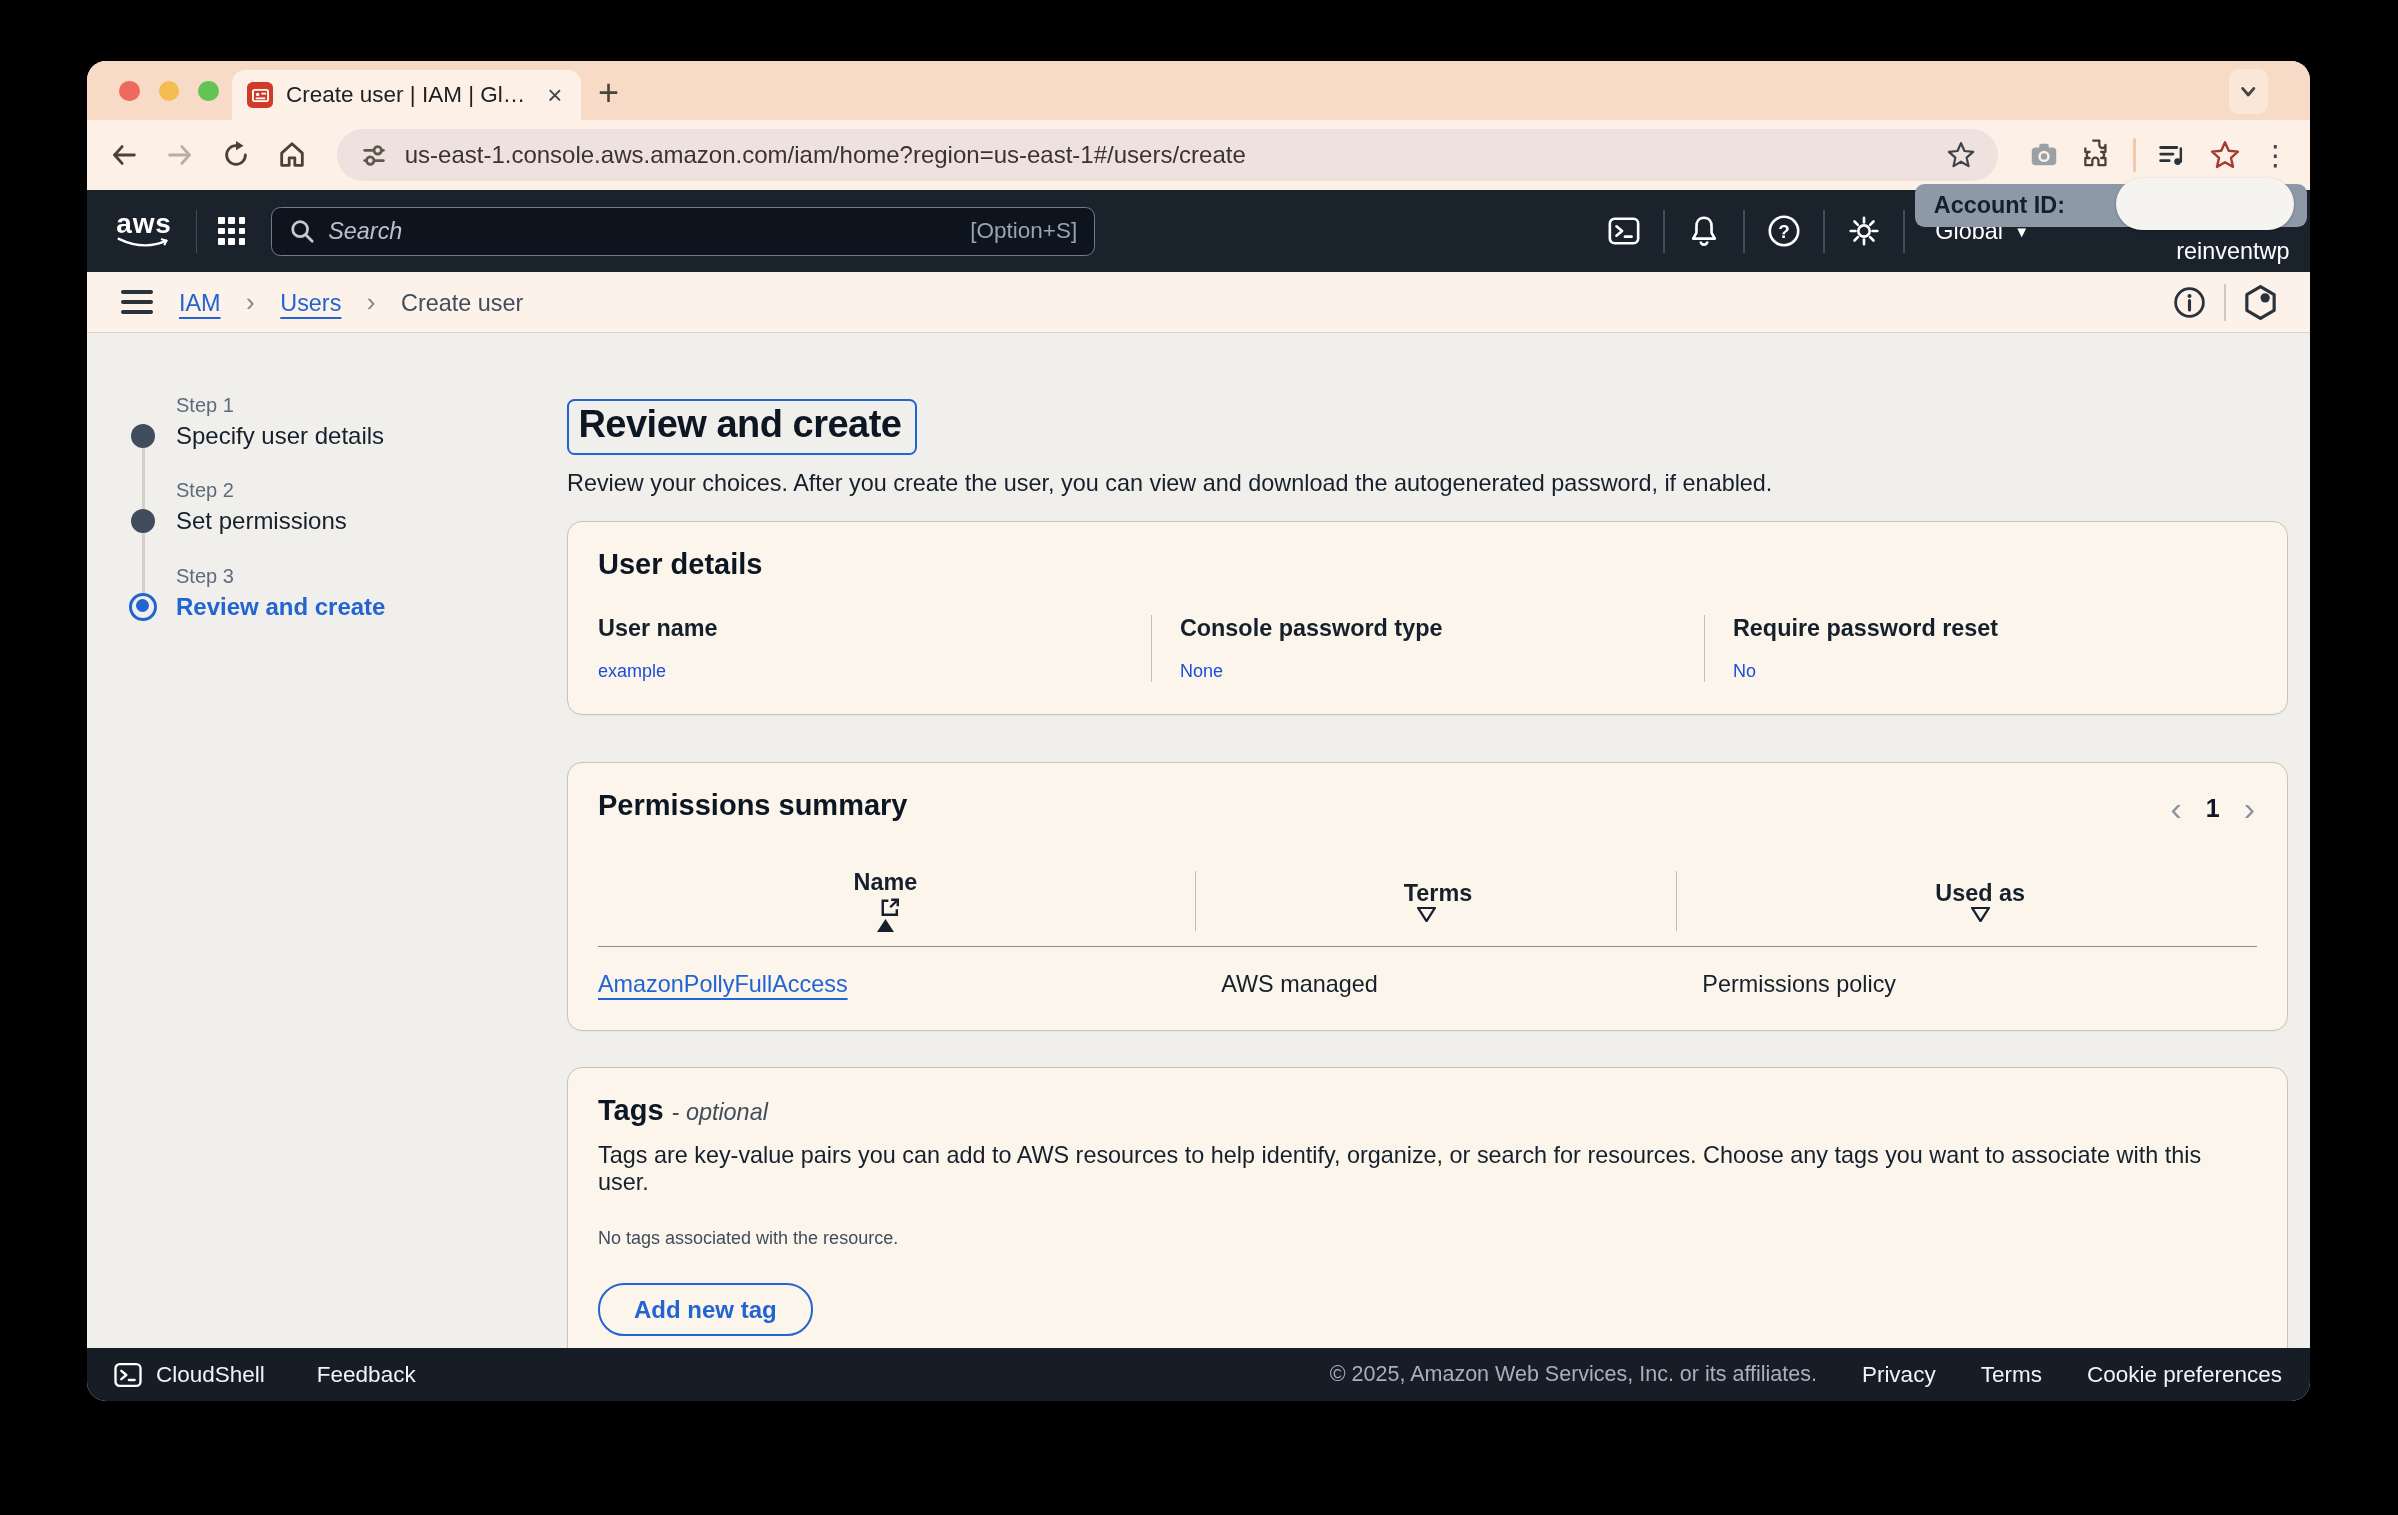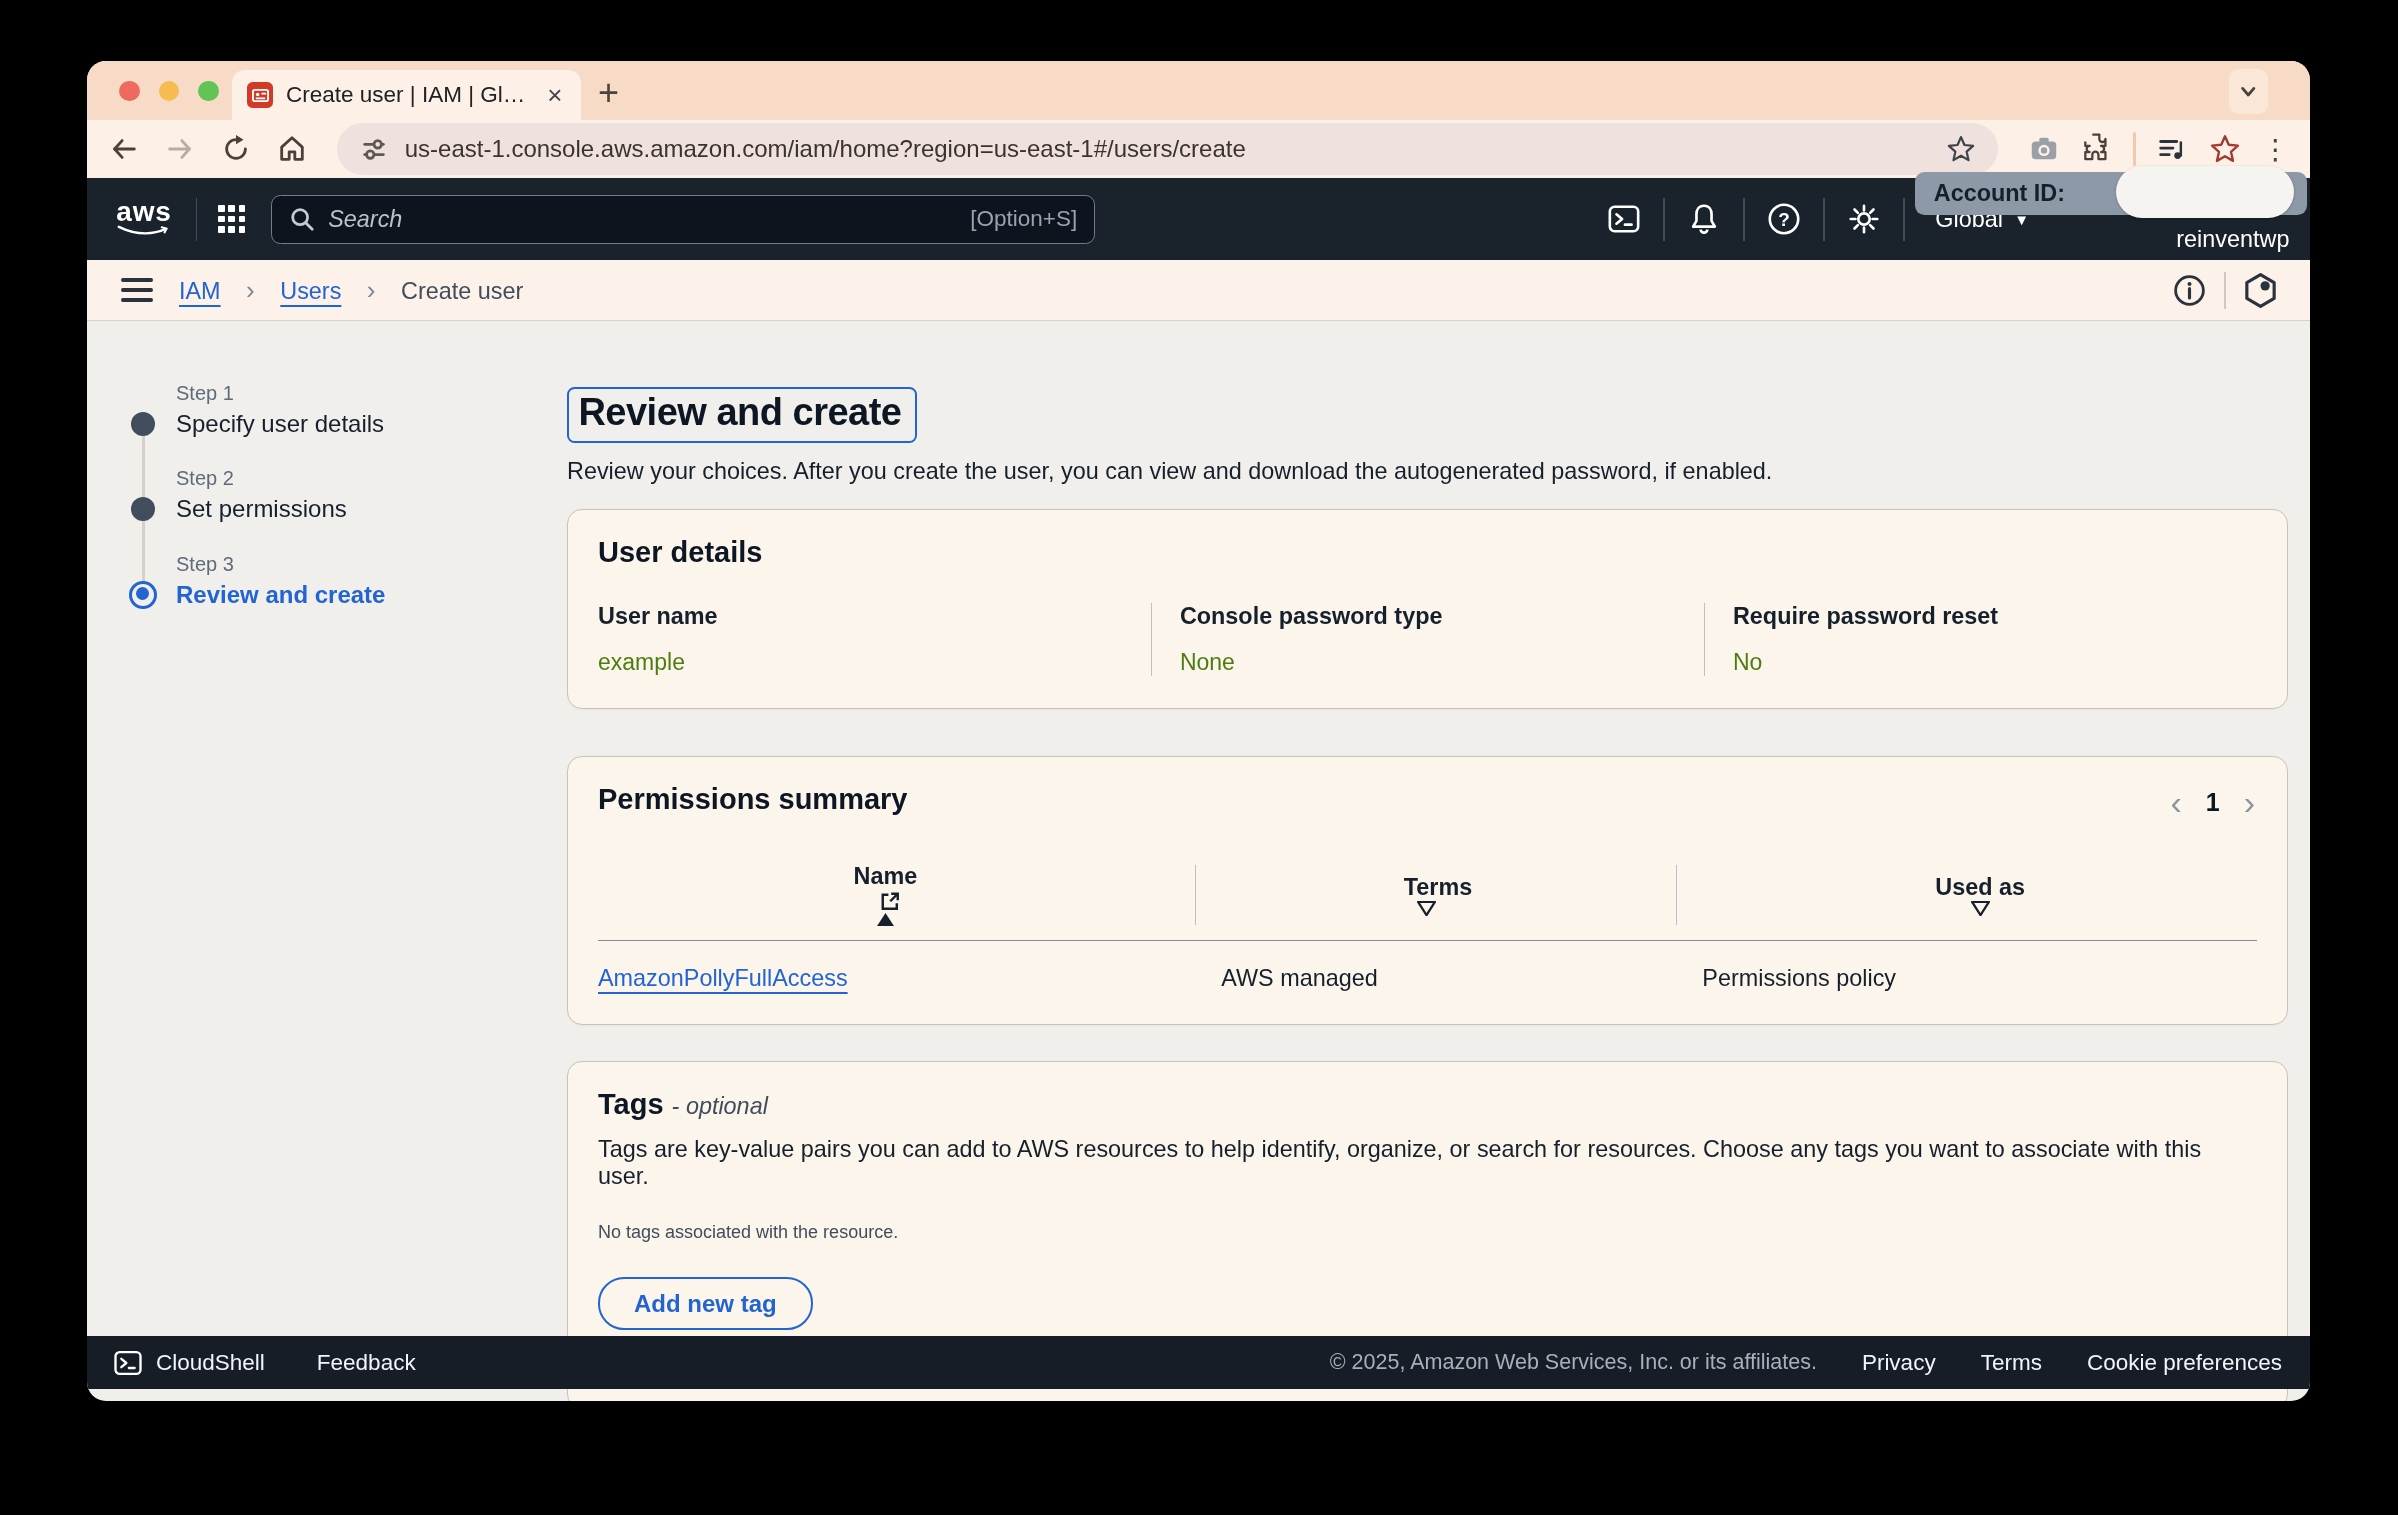--- a/index.html
+++ b/index.html
@@ -11,21 +11,21 @@
   .traffic { position:absolute; top:19.7px; left:32px; display:flex; gap:19px; }
   .traffic span { width:20.6px; height:20.6px; border-radius:50%; display:block; }
   .tl-red{background:#ee6a5f;} .tl-yellow{background:#f5bd4f;} .tl-green{background:#61c454;}
   .tab { position:absolute; left:145px; top:9.4px; width:349px; height:50px; background:#fdf0e6; border-radius:13px 13px 0 0; display:flex; align-items:center; padding:0 15px; gap:13px; }
   .favicon { width:26px; height:26px; background:#d13a26; border-radius:5.6px; flex:none; display:flex; align-items:center; justify-content:center; }
   .tab-title { font-size:22.5px; color:#202124; white-space:nowrap; overflow:hidden; text-overflow:ellipsis; flex:1; }
   .tab-close { font-size:26px; color:#43474c; line-height:1; padding:0 3.7px; cursor:default; }
   .newtab { position:absolute; left:511px; top:11.2px; font-size:36px; color:#4a443e; }
   .strip-chevron { position:absolute; right:42px; top:7.5px; width:39px; height:45px; background:#fbe7d8; border-radius:9.4px; display:flex; align-items:center; justify-content:center; color:#4a443e; }
 
-  .toolbar { height:58px; background:#fdf0e6; display:flex; align-items:center; padding:0 20.6px; gap:24px; }
+  .toolbar { height:70px; background:#fdf0e6; display:flex; align-items:center; padding:0 20.6px; gap:24px; }
   .nav-ic { width:32px; height:32px; flex:none; display:flex; align-items:center; justify-content:center; color:#4a413b; }
   .nav-ic.disabled { color:#b9aca2; }
   .urlbar { flex:1; height:52px; background:#efe1dd; border-radius:26px; display:flex; align-items:center; padding:0 22.5px; gap:17px; margin:0 5.6px; }
   .url-text { font-size:24px; color:#3a342e; flex:1; white-space:nowrap; overflow:hidden; }
   .after-icons { display:flex; align-items:center; gap:20.6px; }
   .vsep { width:2.8px; height:34px; background:#f2c9ac; border-radius:1.9px; }
 
   
   .awsnav { position:relative; height:82px; background:#1a222c; display:flex; align-items:center; padding:0 26px; color:#fff; }
   .aws-logo { display:flex; flex-direction:column; align-items:center; width:62px; }
@@ -75,21 +75,21 @@
   .pagedesc { margin-top:15px; font-size:23.4px; color:#16202c; }
 
   .card { margin-top:24px; background:#fbf5ec; border:1.9px solid #c9c3ba; border-radius:15px; padding:26px 30px 32px; box-shadow:0 0.9px 1.9px rgba(0,0,0,.04); }
   .card h2 { font-size:29px; font-weight:bold; color:#0d1724; }
   .card h2 .opt { font-size:23.4px; font-style:italic; font-weight:normal; color:#414d5c; }
 
   .fields { display:flex; margin-top:34px; }
   .field { width:33.5%; padding-right:19px; }
   .field + .field { border-left:1.9px solid #c5bfb6; padding-left:28px; }
   .field b { display:block; font-size:23.4px; color:#16202c; }
-  .field span { display:block; font-size:23px; color:#4d7c0f; margin-top:19px; }
+  .field span { display:block; font-size:18px; color:#1d4ed8; margin-top:19px; }
 
   .card-perms { margin-top:47px; position:relative; }
   .pager { position:absolute; right:32px; top:28px; display:flex; align-items:center; gap:24px; }
   .pager .chv { font-size:34px; color:#8a949f; line-height:1; }
   .pager .pg { font-size:25px; font-weight:bold; color:#0d1724; }
   .thead { display:flex; margin-top:37px; align-items:center; }
   .th { display:flex; align-items:center; font-size:23.4px; font-weight:bold; color:#16202c; padding:9.4px 0;flex-direction:column; }
   .th .grow { flex:1; }
   .th-name { width:36%; padding-right:22.5px; }
   .th-type { width:29%; border-left:1.9px solid #b9bec5; padding-left:26px; padding-right:22.5px; }

